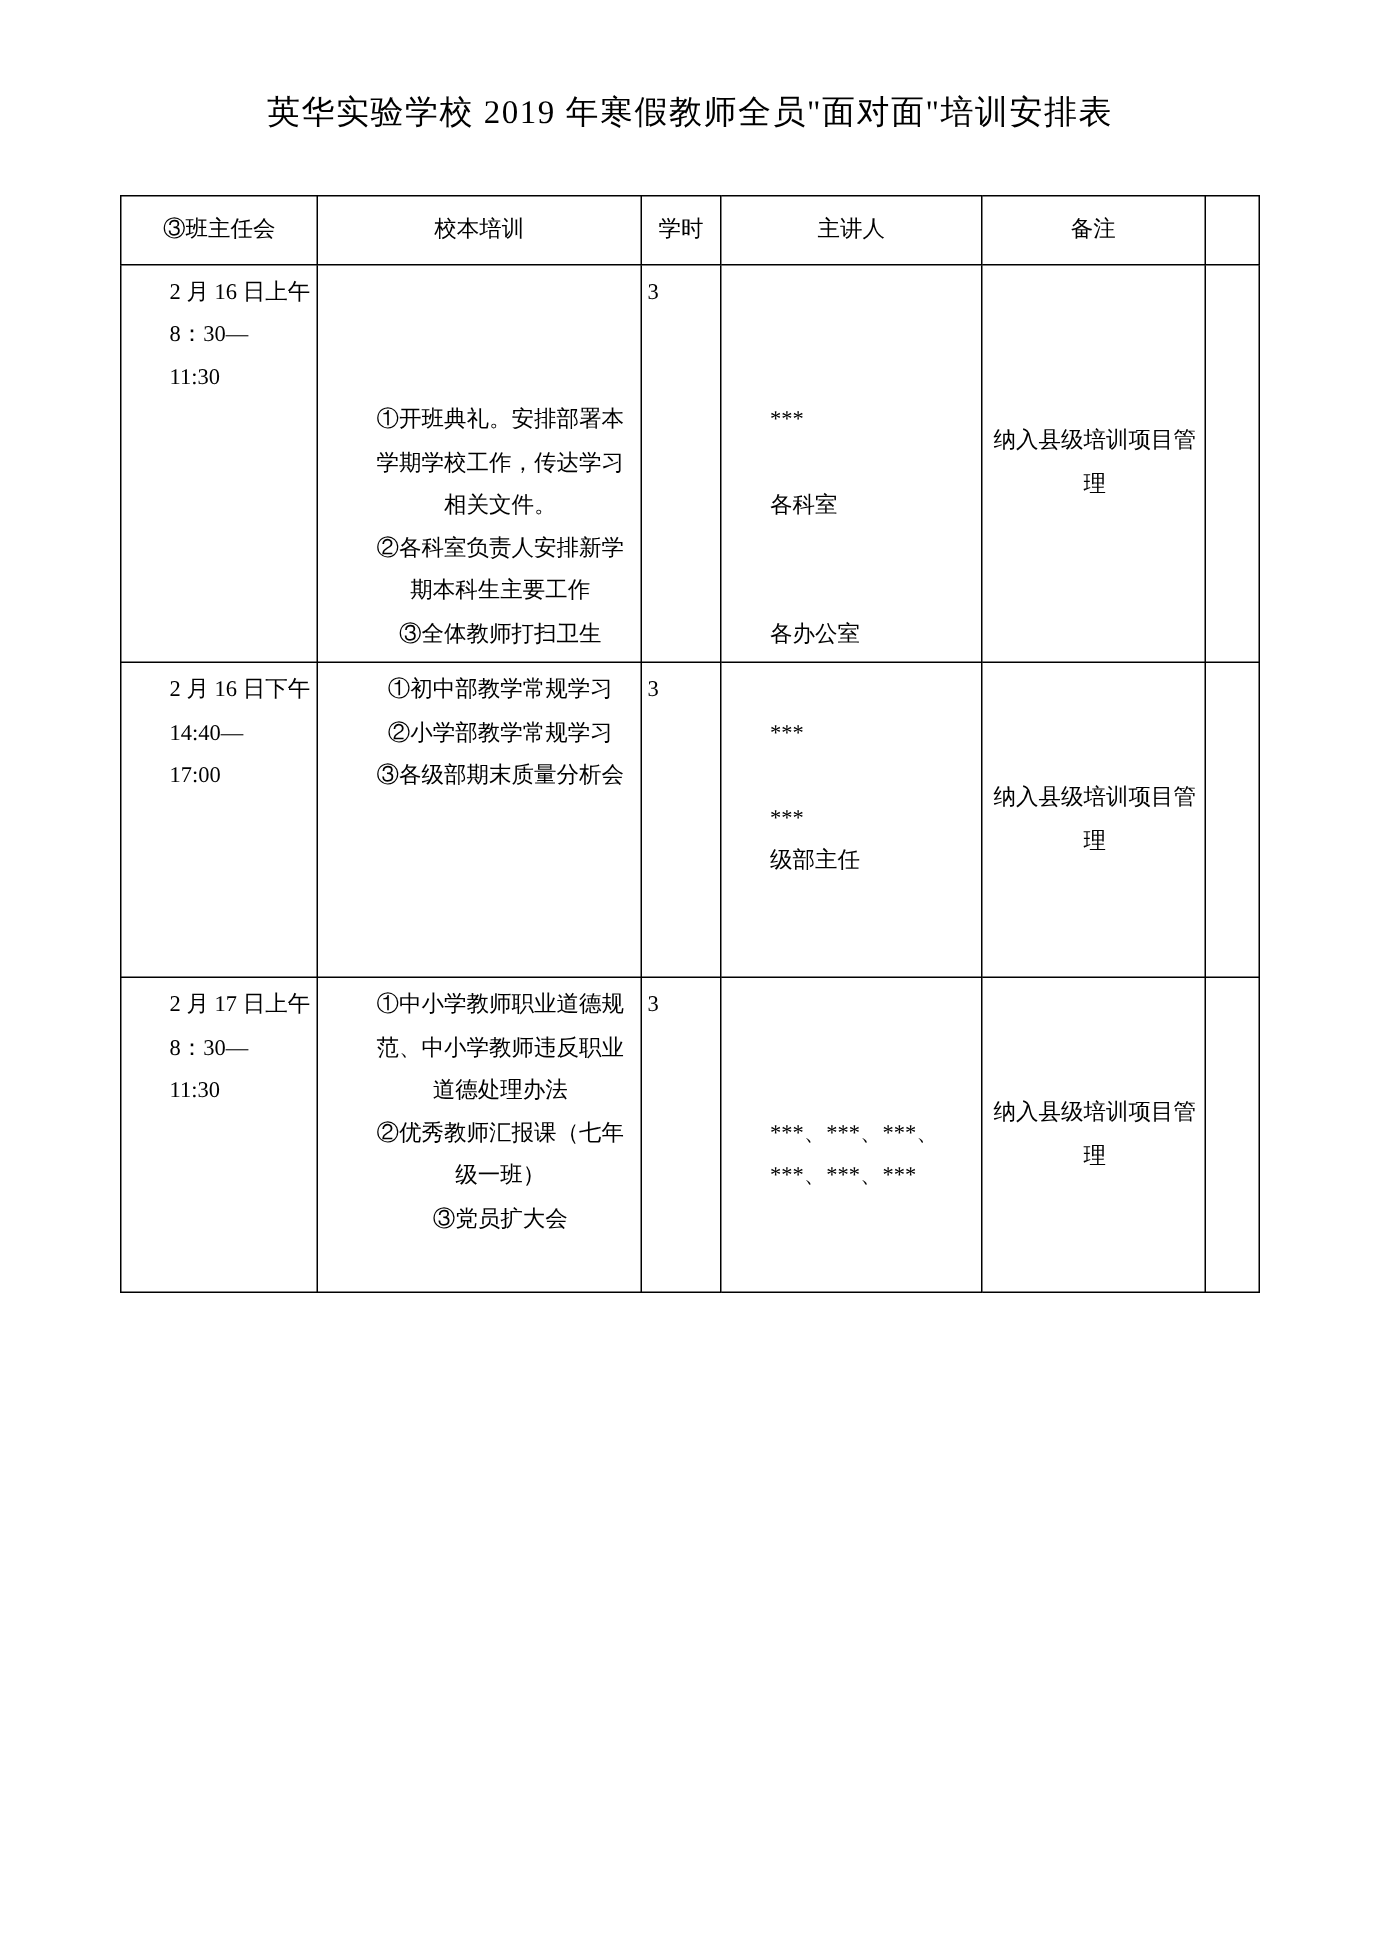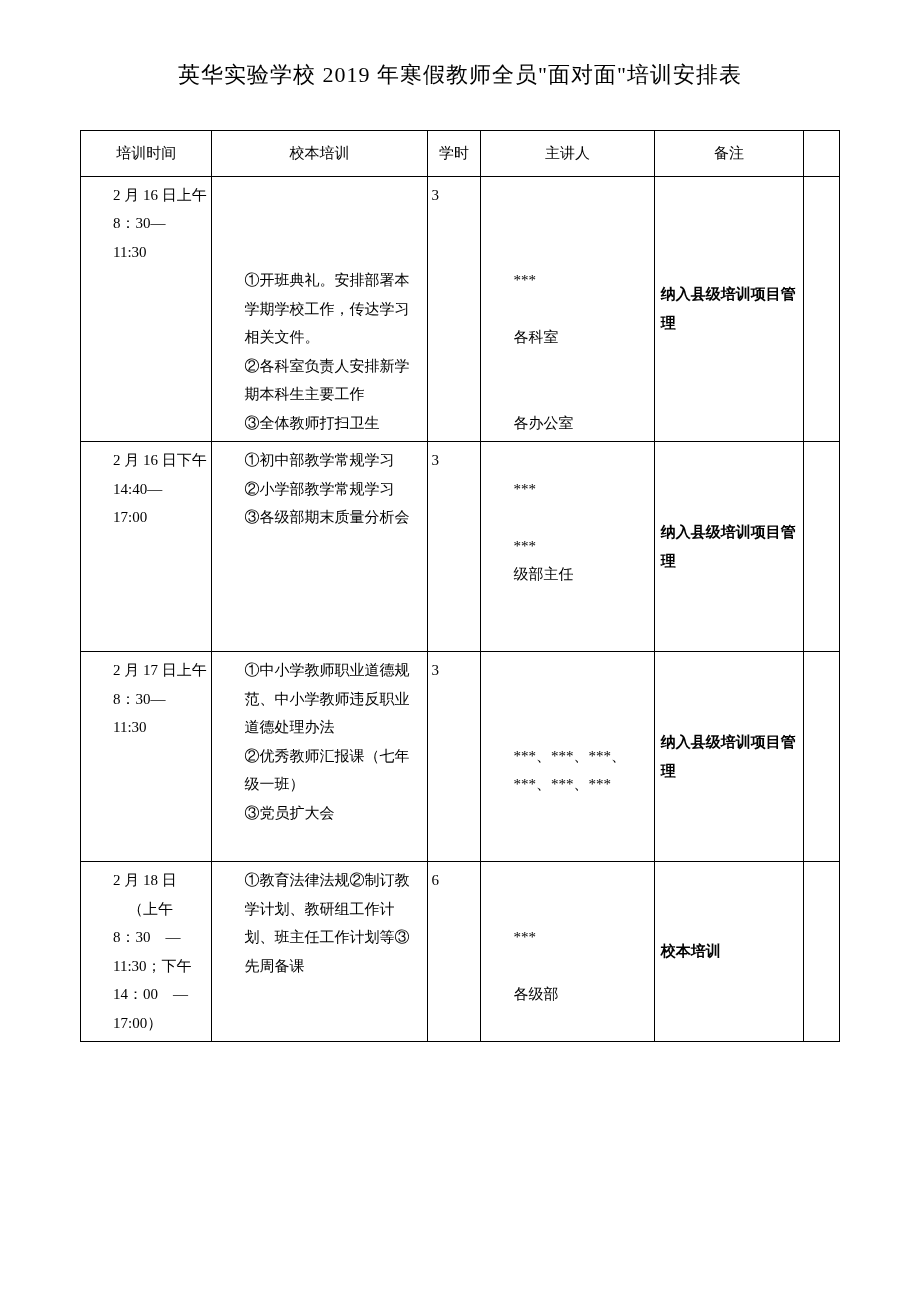--- a/index.html
+++ b/index.html
@@ -36,42 +36,42 @@
       padding: 8px 4px;
     }
     col.c-time   { width: 110px; }
     col.c-topic  { width: 180px; }
     col.c-hours  { width: 45px; }
     col.c-speak  { width: 145px; }
     col.c-note   { width: 125px; }
     col.c-extra  { width: 30px; }
     .hours { vertical-align: top; }
     .speaker { text-align: left; padding-left: 20px; }
-    .note { vertical-align: middle; text-align: left; padding-left: 6px; font-weight: bold; }
+    .note { vertical-align: middle; text-align: center; padding-left: 6px; }
     .time-cell { padding-left: 2px; }
-    .topic-cell { padding-left: 2px; }
+    .topic-cell { padding-left: 2px; text-align: center; }
     .pre-line { white-space: pre-line; padding-left: 32px; }
   </style>
 </head>
 <body>
 
 <div class="title">英华实验学校 2019 年寒假教师全员"面对面"培训安排表</div>
 
 <table>
   <colgroup>
     <col class="c-time">
       <col class="c-topic">
       <col class="c-hours">
     <col class="c-speak">
       <col class="c-note">
       <col class="c-extra">
   </colgroup>
   <thead>
     <tr>
-      <th>培训时间</th>
+      <th>③班主任会</th>
       <th>校本培训</th>
       <th>学时</th>
       <th>主讲人</th>
       <th>备注</th>
       <th></th>
     </tr>
   </thead>
   <tbody>
     <tr>
       <td class="time-cell pre-line">2 月 16 日上午
@@ -121,31 +121,14 @@
 ③党员扩大会</td>
       <td class="hours">3</td>
       <td class="speaker pre-line">
 
 
 ***、***、***、
 ***、***、***</td>
       <td class="note">纳入县级培训项目管理</td>
       <td></td>
     </tr>
-    <tr>
-      <td class="time-cell pre-line">2 月 18 日
-　（上午
-8：30　—
-11:30；下午
-14：00　—
-17:00）</td>
-      <td class="topic-cell pre-line">①教育法律法规②制订教学计划、教研组工作计划、班主任工作计划等③先周备课</td>
-      <td class="hours">6</td>
-      <td class="speaker pre-line">
-
-***
-
-各级部</td>
-      <td class="note">校本培训</td>
-      <td></td>
-    </tr>
   </tbody>
 </table>
 
 </body></html>

